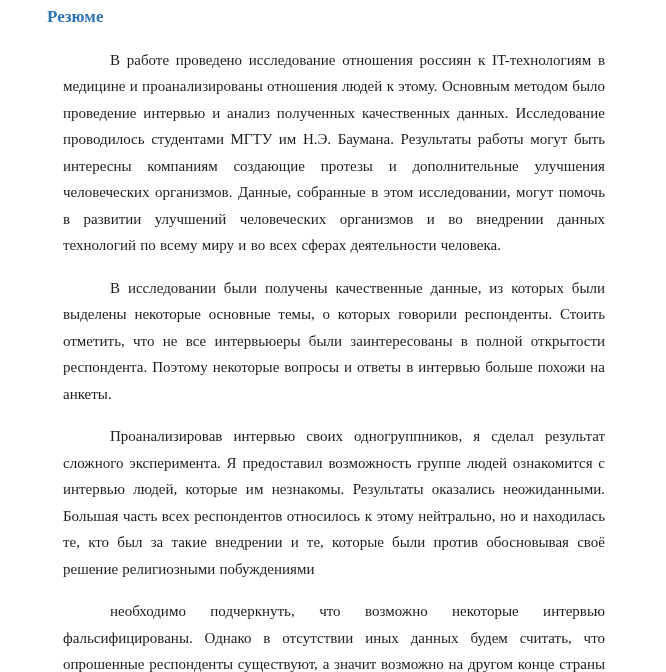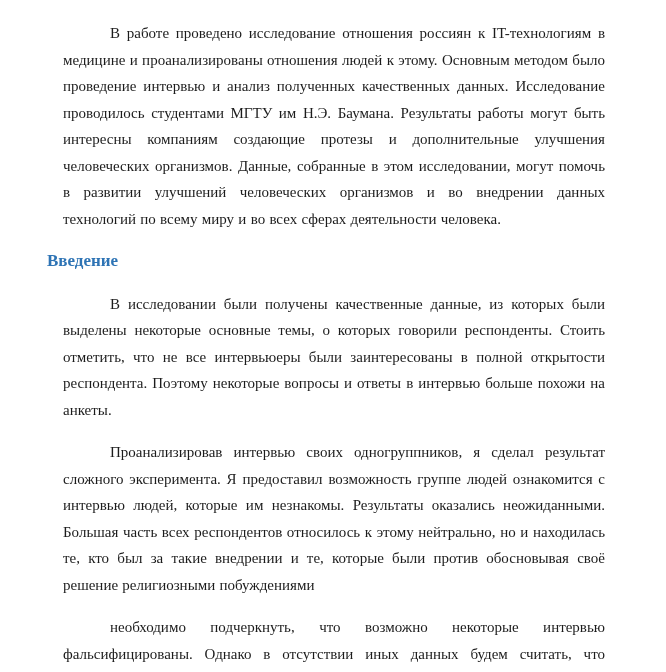--- a/index.html
+++ b/index.html
@@ -37,24 +37,24 @@
     text-align: justify;
     text-align-last: left;
     word-spacing: 0.5px;
   }
 </style>
 </head>
 <body>
 
 <div class="page">
 
+  <h2 class="section-heading">Резюме</h2>
 
   <p class="body-paragraph">В работе проведено исследование отношения россиян к IT-технологиям в медицине и проанализированы отношения людей к этому. Основным методом было проведение интервью и анализ полученных качественных данных. Исследование проводилось студентами МГТУ им Н.Э. Баумана. Результаты работы могут быть интересны компаниям создающие протезы и дополнительные улучшения человеческих организмов. Данные, собранные в этом исследовании, могут помочь в развитии улучшений человеческих организмов и во внедрении данных технологий по всему миру и во всех сферах деятельности человека.</p>
 
-  <h2 class="section-heading subsequent">Введение</h2>
 
   <p class="body-paragraph">В исследовании были получены качественные данные, из которых были выделены некоторые основные темы, о которых говорили респонденты. Стоить отметить, что не все интервьюеры были заинтересованы в полной открытости респондента. Поэтому некоторые вопросы и ответы в интервью больше похожи на анкеты.</p>
 
   <p class="body-paragraph">Проанализировав интервью своих одногруппников, я сделал результат сложного эксперимента. Я предоставил возможность группе людей ознакомится с интервью людей, которые им незнакомы. Результаты оказались неожиданными. Большая часть всех респондентов относилось к этому нейтрально, но и находилась те, кто был за такие внедрении и те, которые были против обосновывая своё решение религиозными побуждениями</p>
 
   <p class="body-paragraph">необходимо подчеркнуть, что возможно некоторые интервью фальсифицированы. Однако в отсутствии иных данных будем считать, что опрошенные респонденты существуют, а значит возможно на другом конце страны есть и другой человек, который считает также.</p>
 
 </div>
 
 </body></html>

